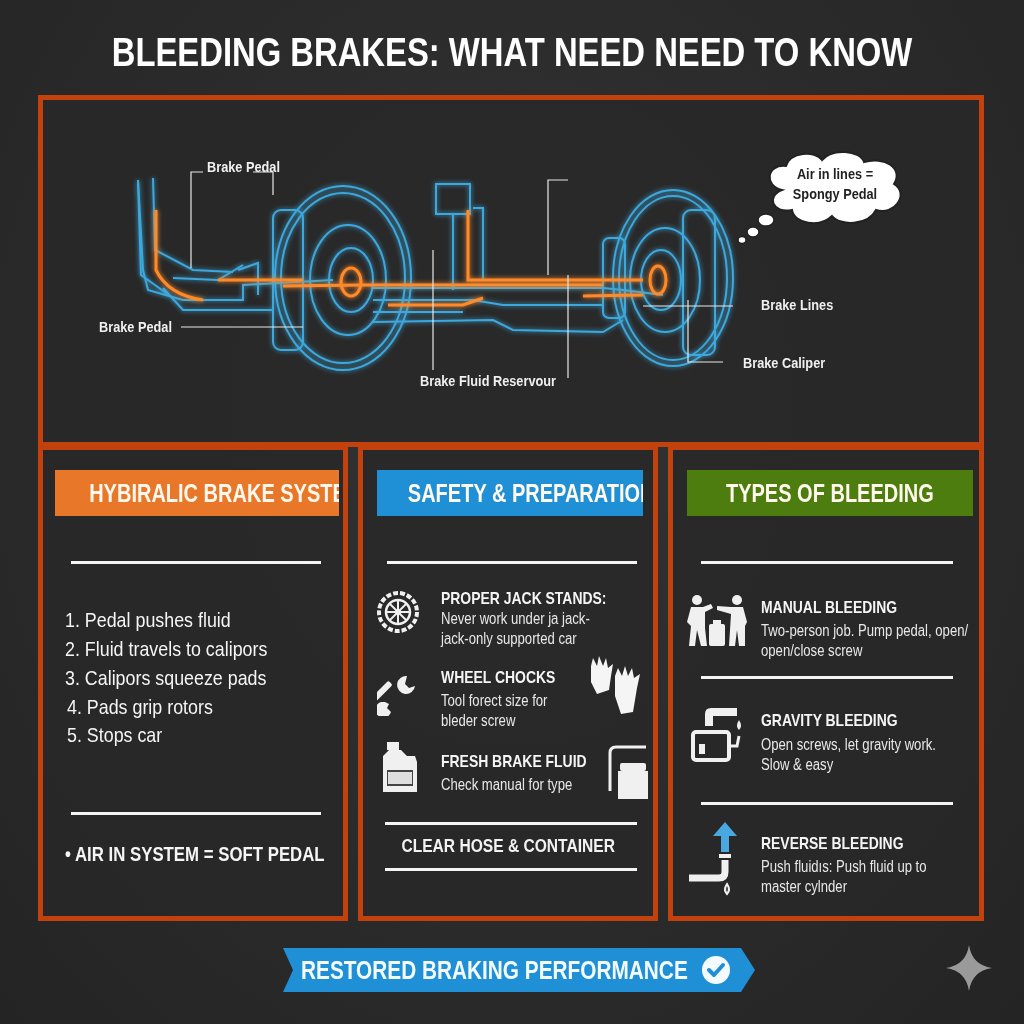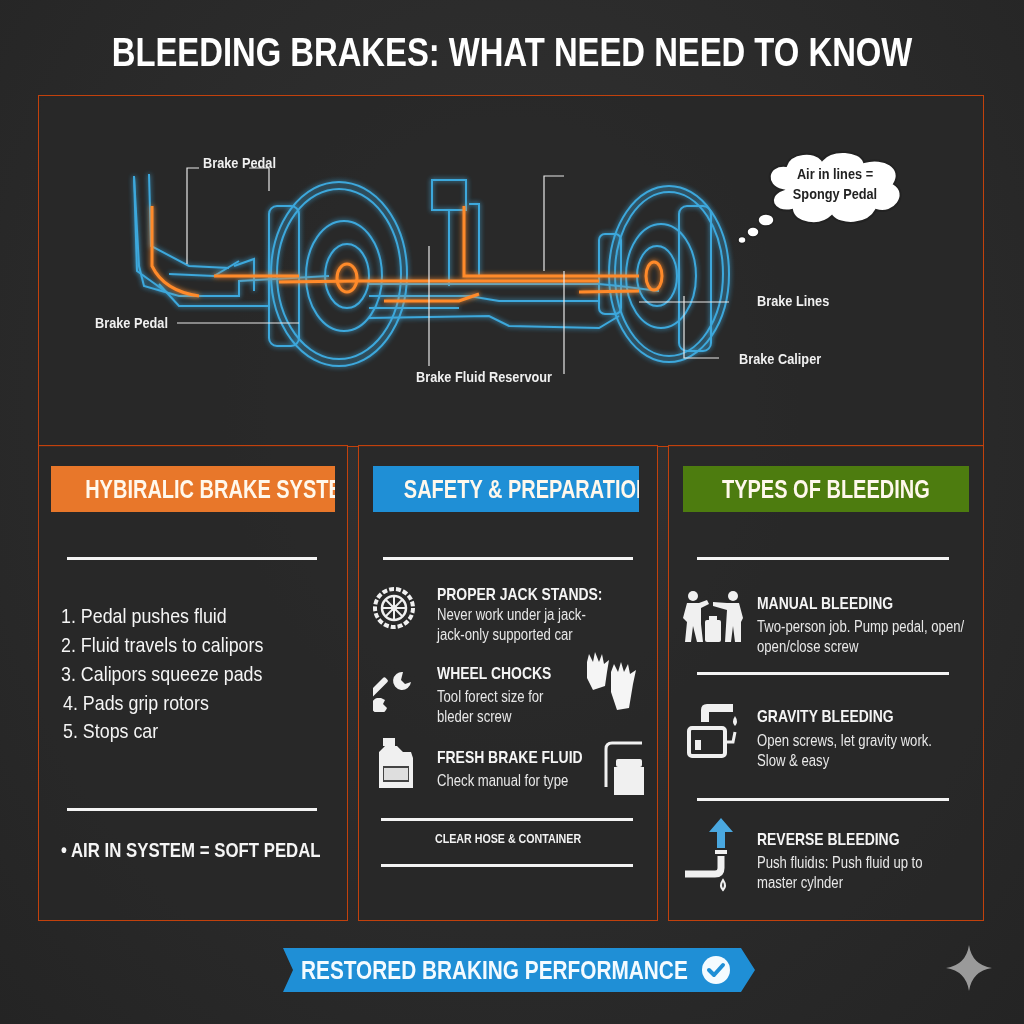--- a/index.html
+++ b/index.html
@@ -11,21 +11,21 @@
     font-family: "Liberation Sans", "DejaVu Sans", sans-serif;
     position: relative;
   }
   .cond { font-family: "Liberation Sans Narrow", "Liberation Sans", "DejaVu Sans", sans-serif; }
   #title {
     position: absolute; left: 0; top: 30px; width: 1024px; text-align: center;
     font-size: 40px; font-weight: bold; letter-spacing: 0px; color: #fff;
     transform: scaleX(0.82); transform-origin: center;
   }
   .box {
-    position: absolute; border: 1px solid #c2410c; background: rgba(40,40,40,0.85);
+    position: absolute; border: 5px solid #c2410c; background: rgba(40,40,40,0.85);
   }
   #diagram-box { left: 38px; top: 95px; width: 946px; height: 352px; }
   #diagram-svg { position: absolute; left: 0; top: 0; }
   .dlabel {
     position: absolute; font-size: 15px; font-weight: bold; color: #f0f0f0; white-space: nowrap;
     transform: scaleX(0.85); transform-origin: left center;
   }
   .cloud {
     position: absolute; left: 760px; top: 150px; width: 150px; height: 78px;
   }
@@ -230,21 +230,21 @@
   <div class="item-head" style="left:78px; top:302px;">FRESH BRAKE FLUID</div>
   <div class="item-body" style="left:78px; top:324px;">Check manual for type</div>
 
   <svg class="icon" style="left:243px; top:295px;" width="44" height="56" viewBox="0 0 44 56">
     <path d="M4 46 L4 8 Q4 2 10 2 L40 2" fill="none" stroke="#f0f0f0" stroke-width="3"></path>
     <rect x="14" y="18" width="26" height="8" rx="2" fill="#f0f0f0"></rect>
     <rect x="12" y="26" width="30" height="28" fill="#f0f0f0"></rect>
   </svg>
 
   <div class="rule" style="left:22px; width:252px; top:372px;"></div>
-  <div class="center-line" style="top:385px; font-weight:bold; font-size:13px;">
+  <div class="center-line" style="top:385px; font-weight:bold; font-size:19px;">
     <span>CLEAR HOSE &amp; CONTAINER</span>
   </div>
   <div class="rule" style="left:22px; width:252px; top:418px;"></div>
 </div>
 
 <div class="box" id="panel-right">
   <div class="badge" style="left:14px; width:286px; background:#4d7c0f;">
     <span>TYPES OF BLEEDING</span>
   </div>
   <div class="rule" style="left:28px; width:252px; top:111px;"></div>

